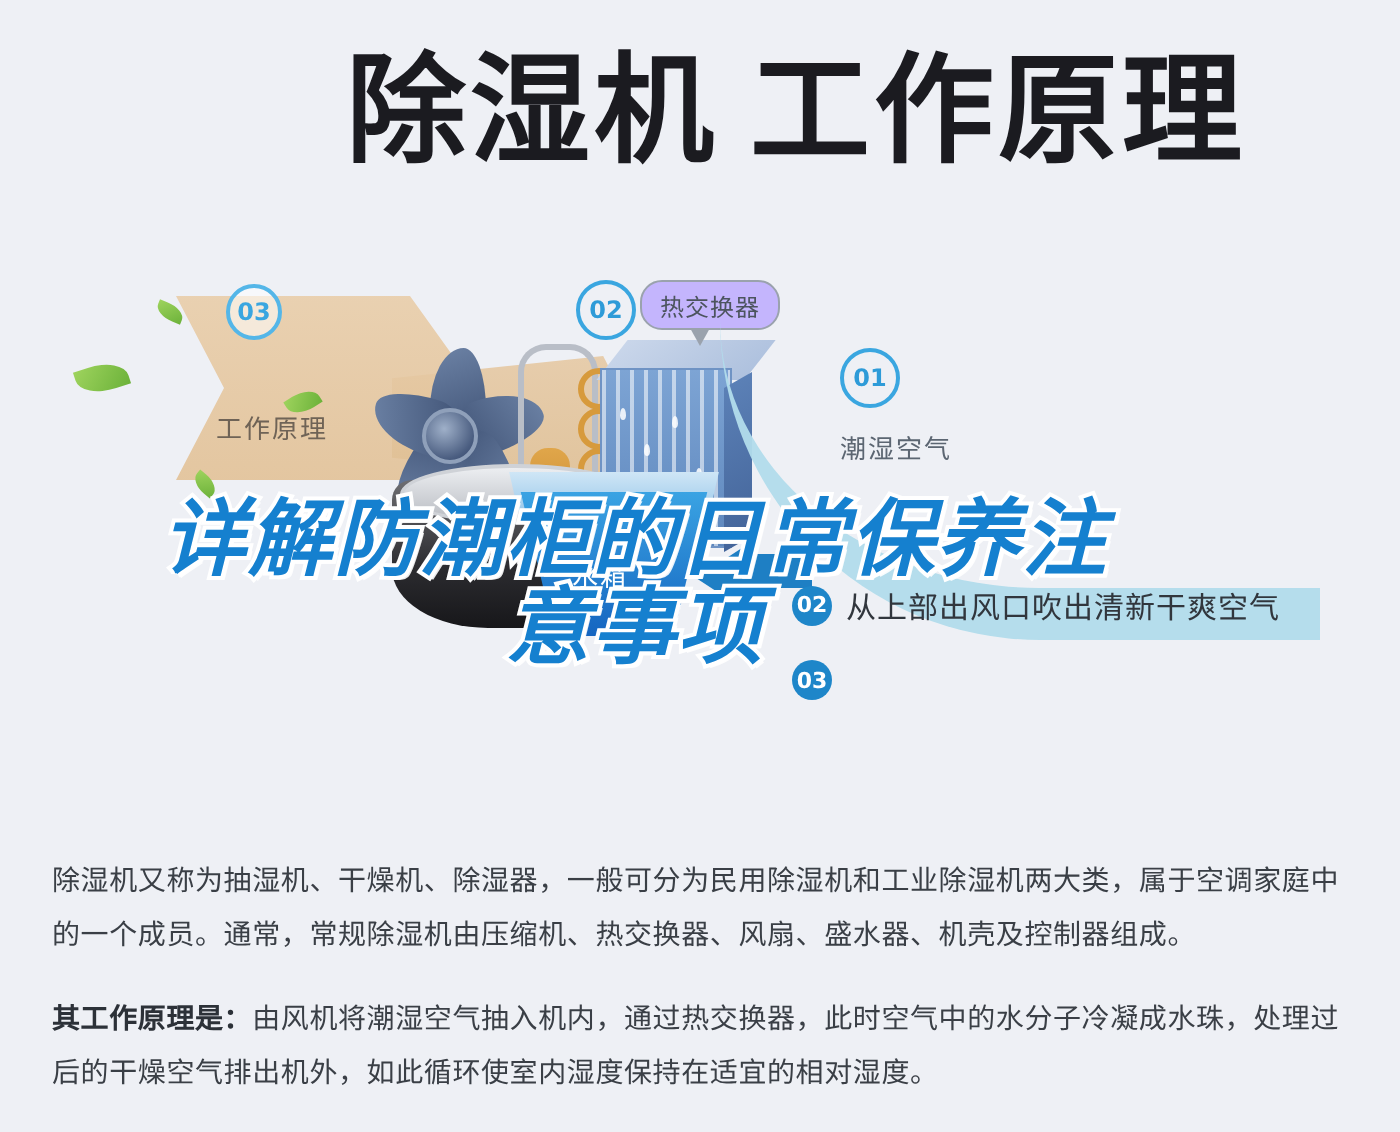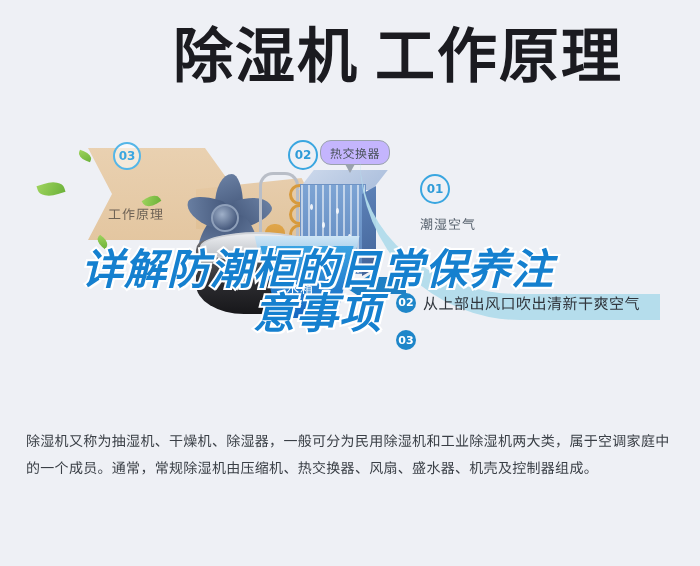--- a/index.html
+++ b/index.html
@@ -526,15 +526,16 @@
     </div>
   </div>
 
   <div class="overlay-title">
     <span class="overlay-line">详解防潮柜的日常保养注</span>
     <span class="overlay-line">意事项</span>
   </div>
 
   <div class="body-copy">
     <p class="para">除湿机又称为抽湿机、干燥机、除湿器，一般可分为民用除湿机和工业除湿机两大类，属于空调家庭中的一个成员。通常，常规除湿机由压缩机、热交换器、风扇、盛水器、机壳及控制器组成。</p>
+    <p class="para second"><b>其工作原理是：</b><span>由风机将潮湿空气抽入机内，通过热交换器，此时空气中的水分子冷凝成水珠，处理过后的干燥空气排出机外，如此循环使室内湿度保持在适宜的相对湿度。</span></p>
   </div>
 
 </div>
 
 </body></html>

